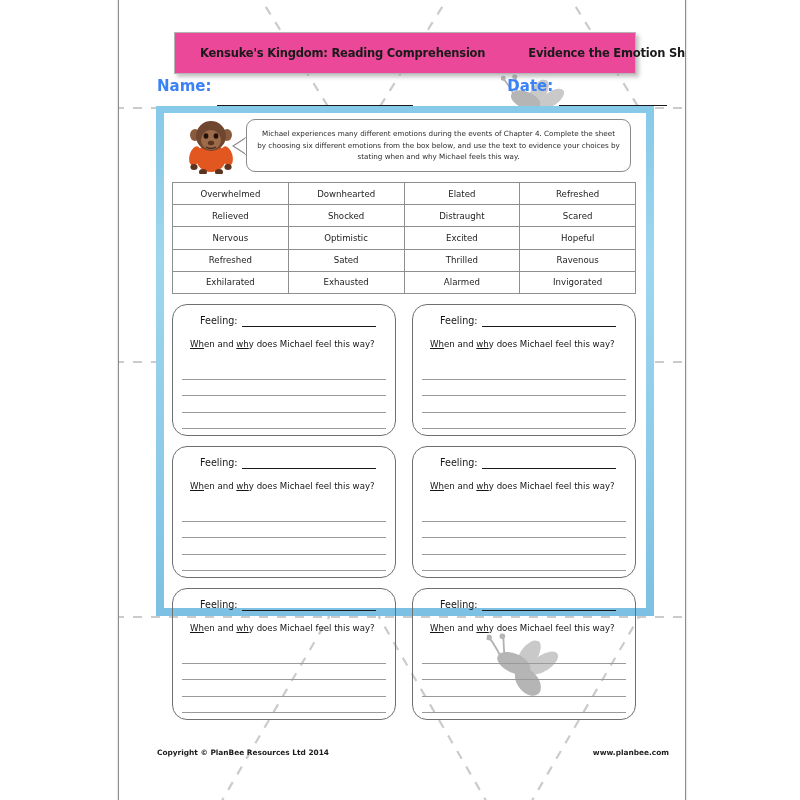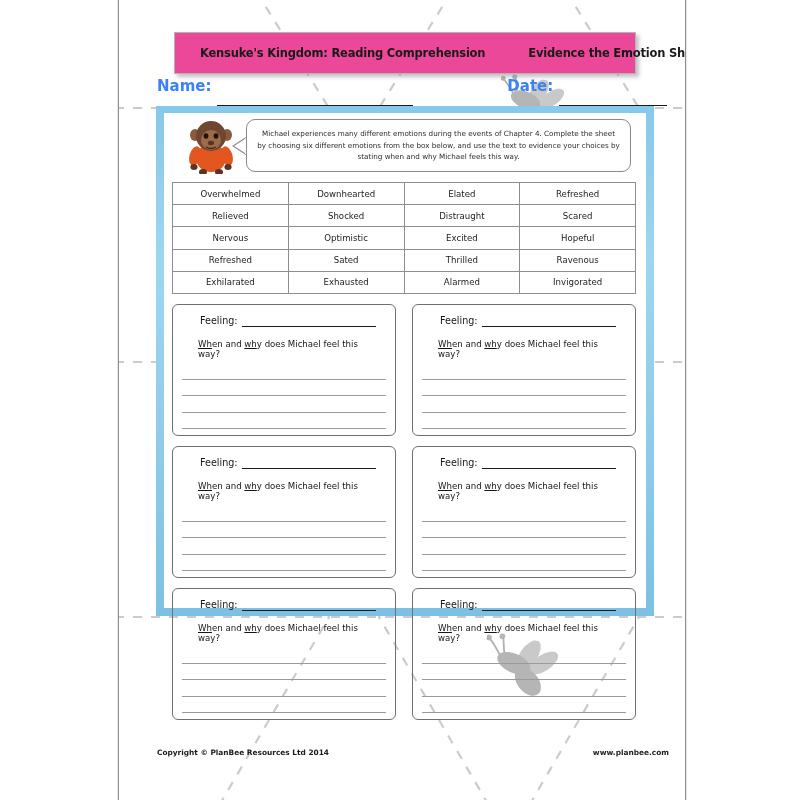--- a/index.html
+++ b/index.html
@@ -190,21 +190,21 @@
     display: grid;
     grid-template-columns: repeat(2, 224px);
     grid-template-rows: repeat(3, 132px);
     column-gap: 16px;
     row-gap: 10px;
     z-index: 7;
   }
   .ansbox {
     position: relative;
     border: 1.3px solid #6f6f6f;
-    border-radius: 6px;
+    border-radius: 15px;
     background: transparent;
     padding: 11px 13px 0 13px;
   }
   .feel-row {
     display: flex;
     align-items: flex-end;
     margin-left: 14px;
   }
   .feel-label {
     font-family: "DejaVu Sans", sans-serif;
@@ -218,21 +218,21 @@
     border-bottom: 1.2px solid #1a1a1a;
     height: 1px;
     margin-left: 4px;
     margin-right: 6px;
   }
   .q-text {
     margin-top: 12px;
     font-family: "DejaVu Sans", sans-serif;
     font-size: 8.6px;
     color: #151515;
-    margin-left: 12px;
+    margin-left: 4px;
   }
   .q-text u { text-decoration: underline; }
   .rules {
     position: absolute;
     left: 9px; right: 9px;
     top: 58px;
   }
   .rule-line {
     border-bottom: 1px solid #9a9a9a;
     height: 16.5px;

